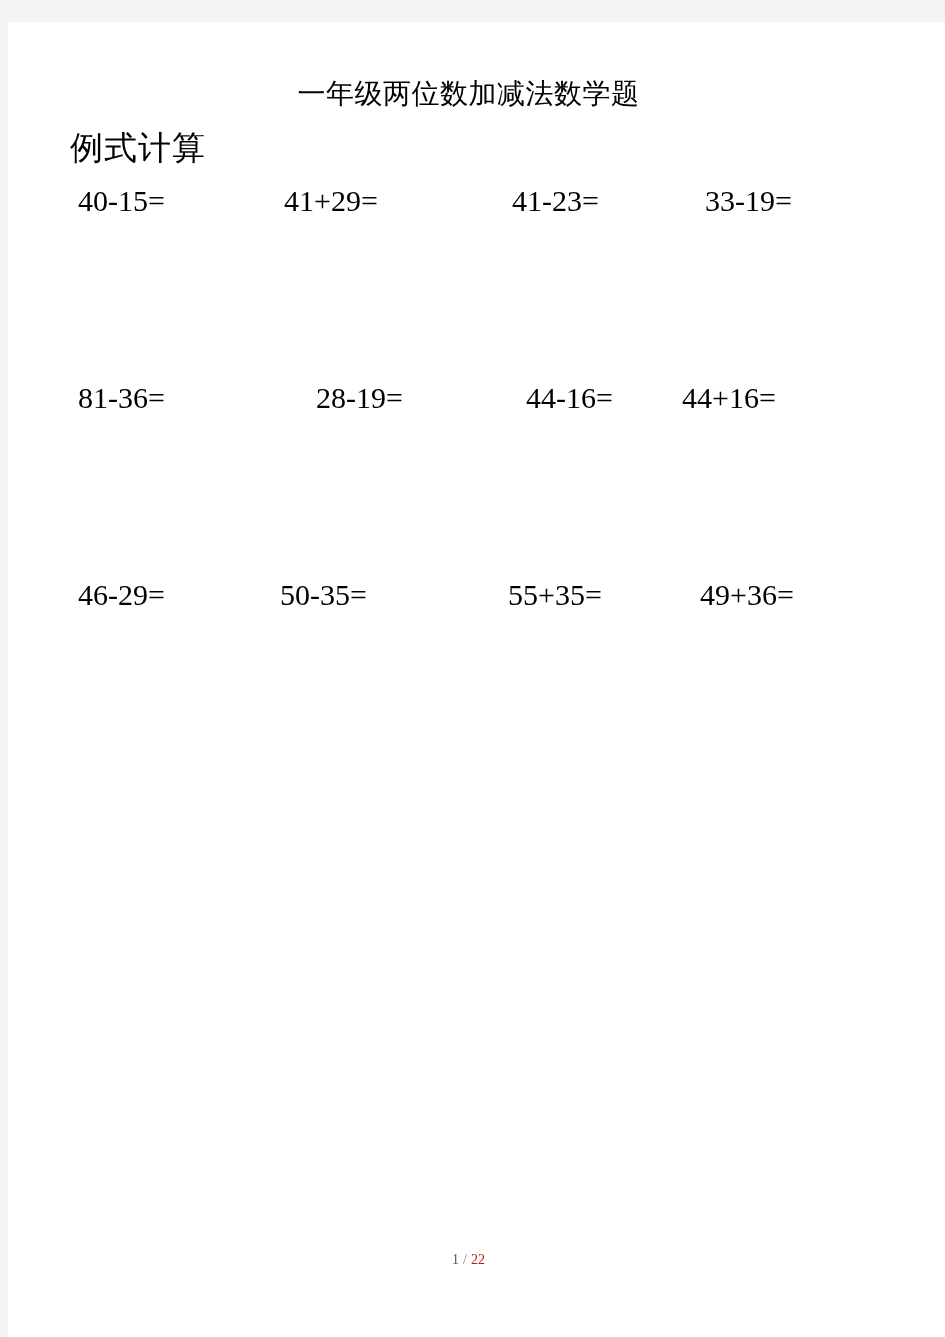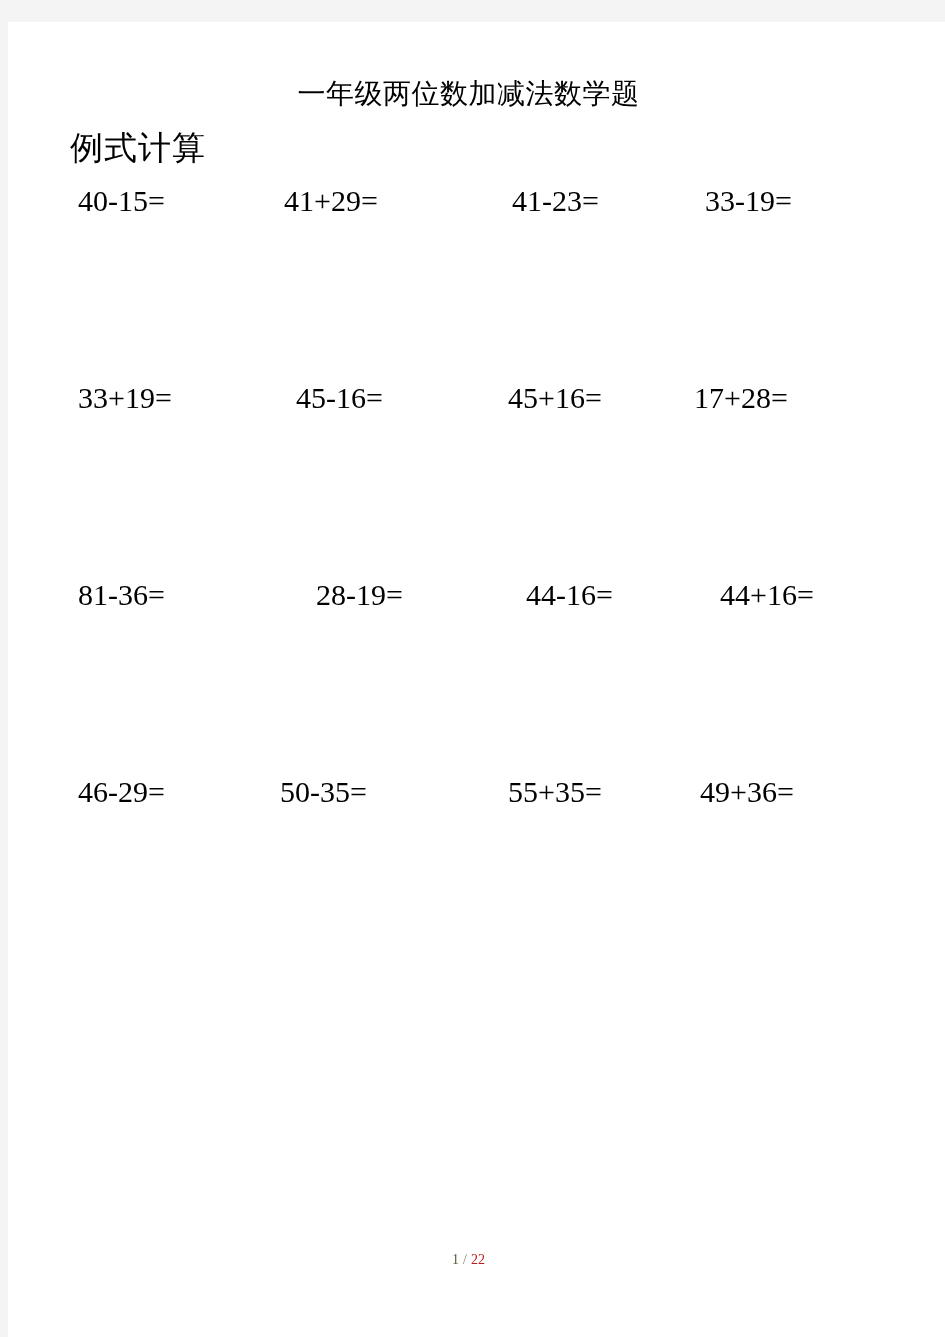--- a/index.html
+++ b/index.html
@@ -87,21 +87,21 @@
   .problem-row.r2 .problem-cell:nth-child(4) { left: 686px; }
 
   .problem-row.r3 .problem-cell:nth-child(1) { left: 70px; }
   .problem-row.r3 .problem-cell:nth-child(2) { left: 280px; }
   .problem-row.r3 .problem-cell:nth-child(3) { left: 518px; }
   .problem-row.r3 .problem-cell:nth-child(4) { left: 690px; }
 
   .problem-row.r4 .problem-cell:nth-child(1) { left: 70px; }
   .problem-row.r4 .problem-cell:nth-child(2) { left: 272px; margin-left: 36px; }
   .problem-row.r4 .problem-cell:nth-child(3) { left: 518px; text-align: center; }
-  .problem-row.r4 .problem-cell:nth-child(4) { left: 712px; font-family: Liberation Serif, serif; }
+  .problem-row.r4 .problem-cell:nth-child(4) { left: 674px; font-family: Liberation Serif, serif; }
 
   .problem-row.r5 .problem-cell:nth-child(1) { left: 70px; }
   .problem-row.r5 .problem-cell:nth-child(2) { left: 288px; }
   .problem-row.r5 .problem-cell:nth-child(3) { left: 502px; }
   .problem-row.r5 .problem-cell:nth-child(4) { left: 700px; }
 
   .problem-row.r6 .problem-cell:nth-child(1) { left: 70px; }
   .problem-row.r6 .problem-cell:nth-child(2) { left: 272px; }
   .problem-row.r6 .problem-cell:nth-child(3) { left: 500px; }
   .problem-row.r6 .problem-cell:nth-child(4) { left: 692px; }
@@ -139,26 +139,20 @@
 
   <div class="problem-grid">
 
     <div class="problem-row r1">
       <div class="problem-cell">40-15=</div>
       <div class="problem-cell">41+29=</div>
       <div class="problem-cell">41-23=</div>
       <div class="problem-cell">33-19=</div>
     </div>
 
-    <div class="problem-row r2">
-      <div class="problem-cell">33+19=</div>
-      <div class="problem-cell">45-16=</div>
-      <div class="problem-cell">45+16=</div>
-      <div class="problem-cell">17+28=</div>
-    </div>
 
 
     <div class="problem-row r4">
       <div class="problem-cell">81-36=</div>
       <div class="problem-cell">28-19=</div>
       <div class="problem-cell">44-16=</div>
       <div class="problem-cell">44+16=</div>
     </div>
 
 

